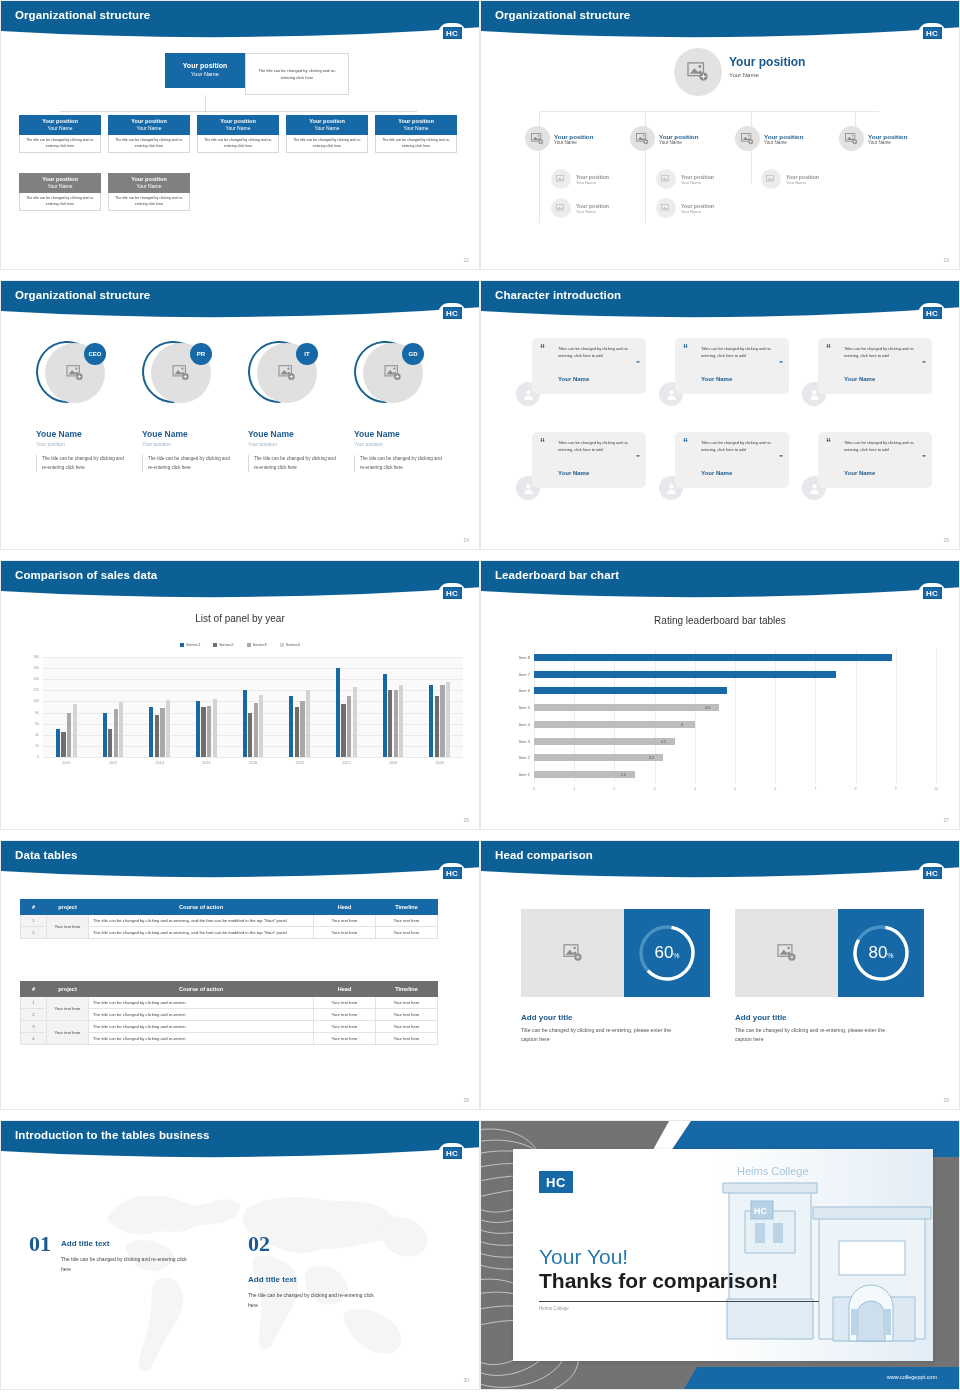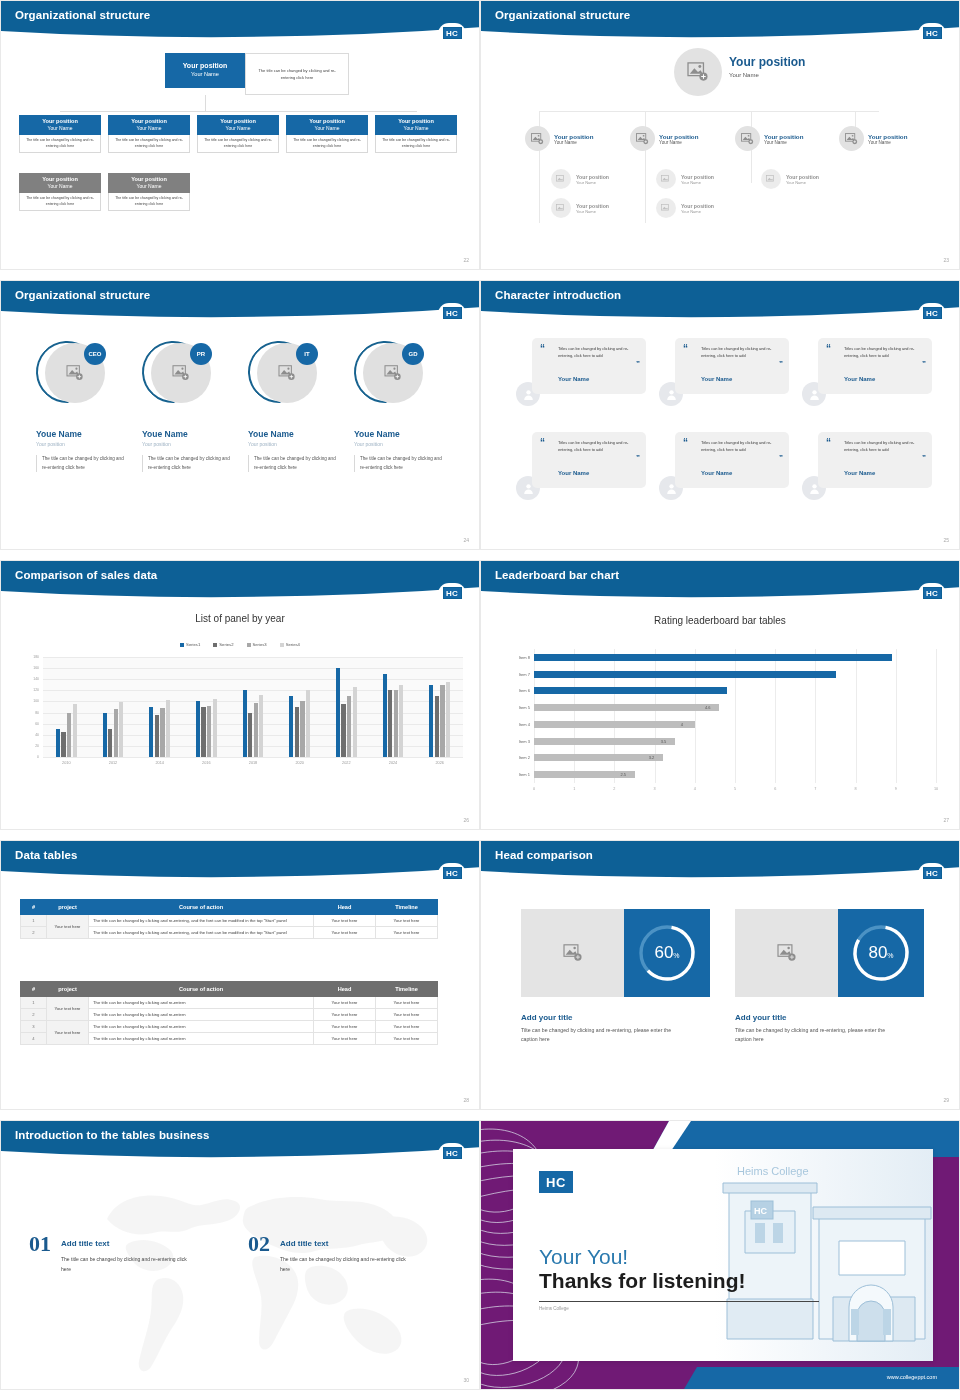--- a/index.html
+++ b/index.html
@@ -153,21 +153,21 @@
   .dcbox { position: absolute; display: flex; }
   .dcimg { width: 103px; height: 88px; background: #e4e4e4; display: flex; align-items: center; justify-content: center; }
   .dcring { width: 86px; height: 88px; background: #1668a6; display: flex; align-items: center; justify-content: center; position: relative; }
   .dctitle { color: #1a5a8e; font-size: 8px; font-weight: bold; }
   .dcdesc { font-size: 5.2px; color: #555; line-height: 1.8; width: 160px; }
   
   .num01 { color: #1a5a8e; font-size: 22px; font-weight: bold; font-family: "Liberation Serif", serif; }
   .gbtitle { color: #1a5a8e; font-size: 8px; font-weight: bold; }
   .gbdesc { font-size: 5px; color: #444; line-height: 2; width: 128px; }
   
-  .ty-wrap { position: absolute; inset: 0; background: #701a75; overflow: hidden; padding-left: 48px; }
+  .ty-wrap { position: absolute; inset: 0; background: #737373; overflow: hidden; padding-left: 48px; }
   .ty-card {
     position: absolute; left: 32px; top: 28px; width: 420px; height: 212px;
     background: #fff; box-shadow: 0 1px 5px rgba(0,0,0,.12);
     overflow: hidden;
   }
   .ty-hc {
     position: absolute; left: 26px; top: 22px;
     width: 34px; height: 22px; background: #1668a6; color: #fff;
     border: 2px solid #1668a6;
     display: flex; align-items: center; justify-content: center;
@@ -941,21 +941,21 @@
       </g>
     </svg>
 
     <div style="position:absolute;left:28px;top:110px;display:flex;align-items:flex-start;gap:10px;">
       <div class="num01">01</div>
       <div style="margin-top:8px;">
         <div class="gbtitle">Add title text</div>
         <div class="gbdesc" style="margin-top:6px;">The title can be changed by clicking and re-entering click here</div>
       </div>
     </div>
-    <div style="position:absolute;left:247px;top:110px;display:flex;align-items:flex-start;gap:10px;">
+    <div style="position:absolute;left:247px;top:110px;display:flex;align-items:flex-start;gap:10px;flex-direction:column;">
       <div class="num01">02</div>
       <div style="margin-top:8px;">
         <div class="gbtitle">Add title text</div>
         <div class="gbdesc" style="margin-top:6px;">The title can be changed by clicking and re-entering click here</div>
       </div>
     </div>
 
     <div class="pgnum">30</div>
   </div>
 
@@ -1019,21 +1019,21 @@
           <g>
             <rect x="36" y="52" width="22" height="18" fill="#b6d1e4" stroke="#9dbfd8"></rect>
             <text x="39" y="65" font-size="9" fill="#ffffff" font-weight="bold" font-family="Liberation Sans, sans-serif">HC</text>
           </g>
         </svg>
 
         <div class="ty-hc">
             <span>HC</span>
           </div>
         <div class="ty-thank">Your You!</div>
-        <div class="ty-thanks">Thanks for listening!</div>
+        <div class="ty-thanks">Thanks for comparison!</div>
         <div class="ty-rule"></div>
         <div class="ty-sub">Heims College</div>
       </div>
 
       <div class="ty-url">www.collegeppt.com</div>
     </div>
   </div>
 
 </div>
 

